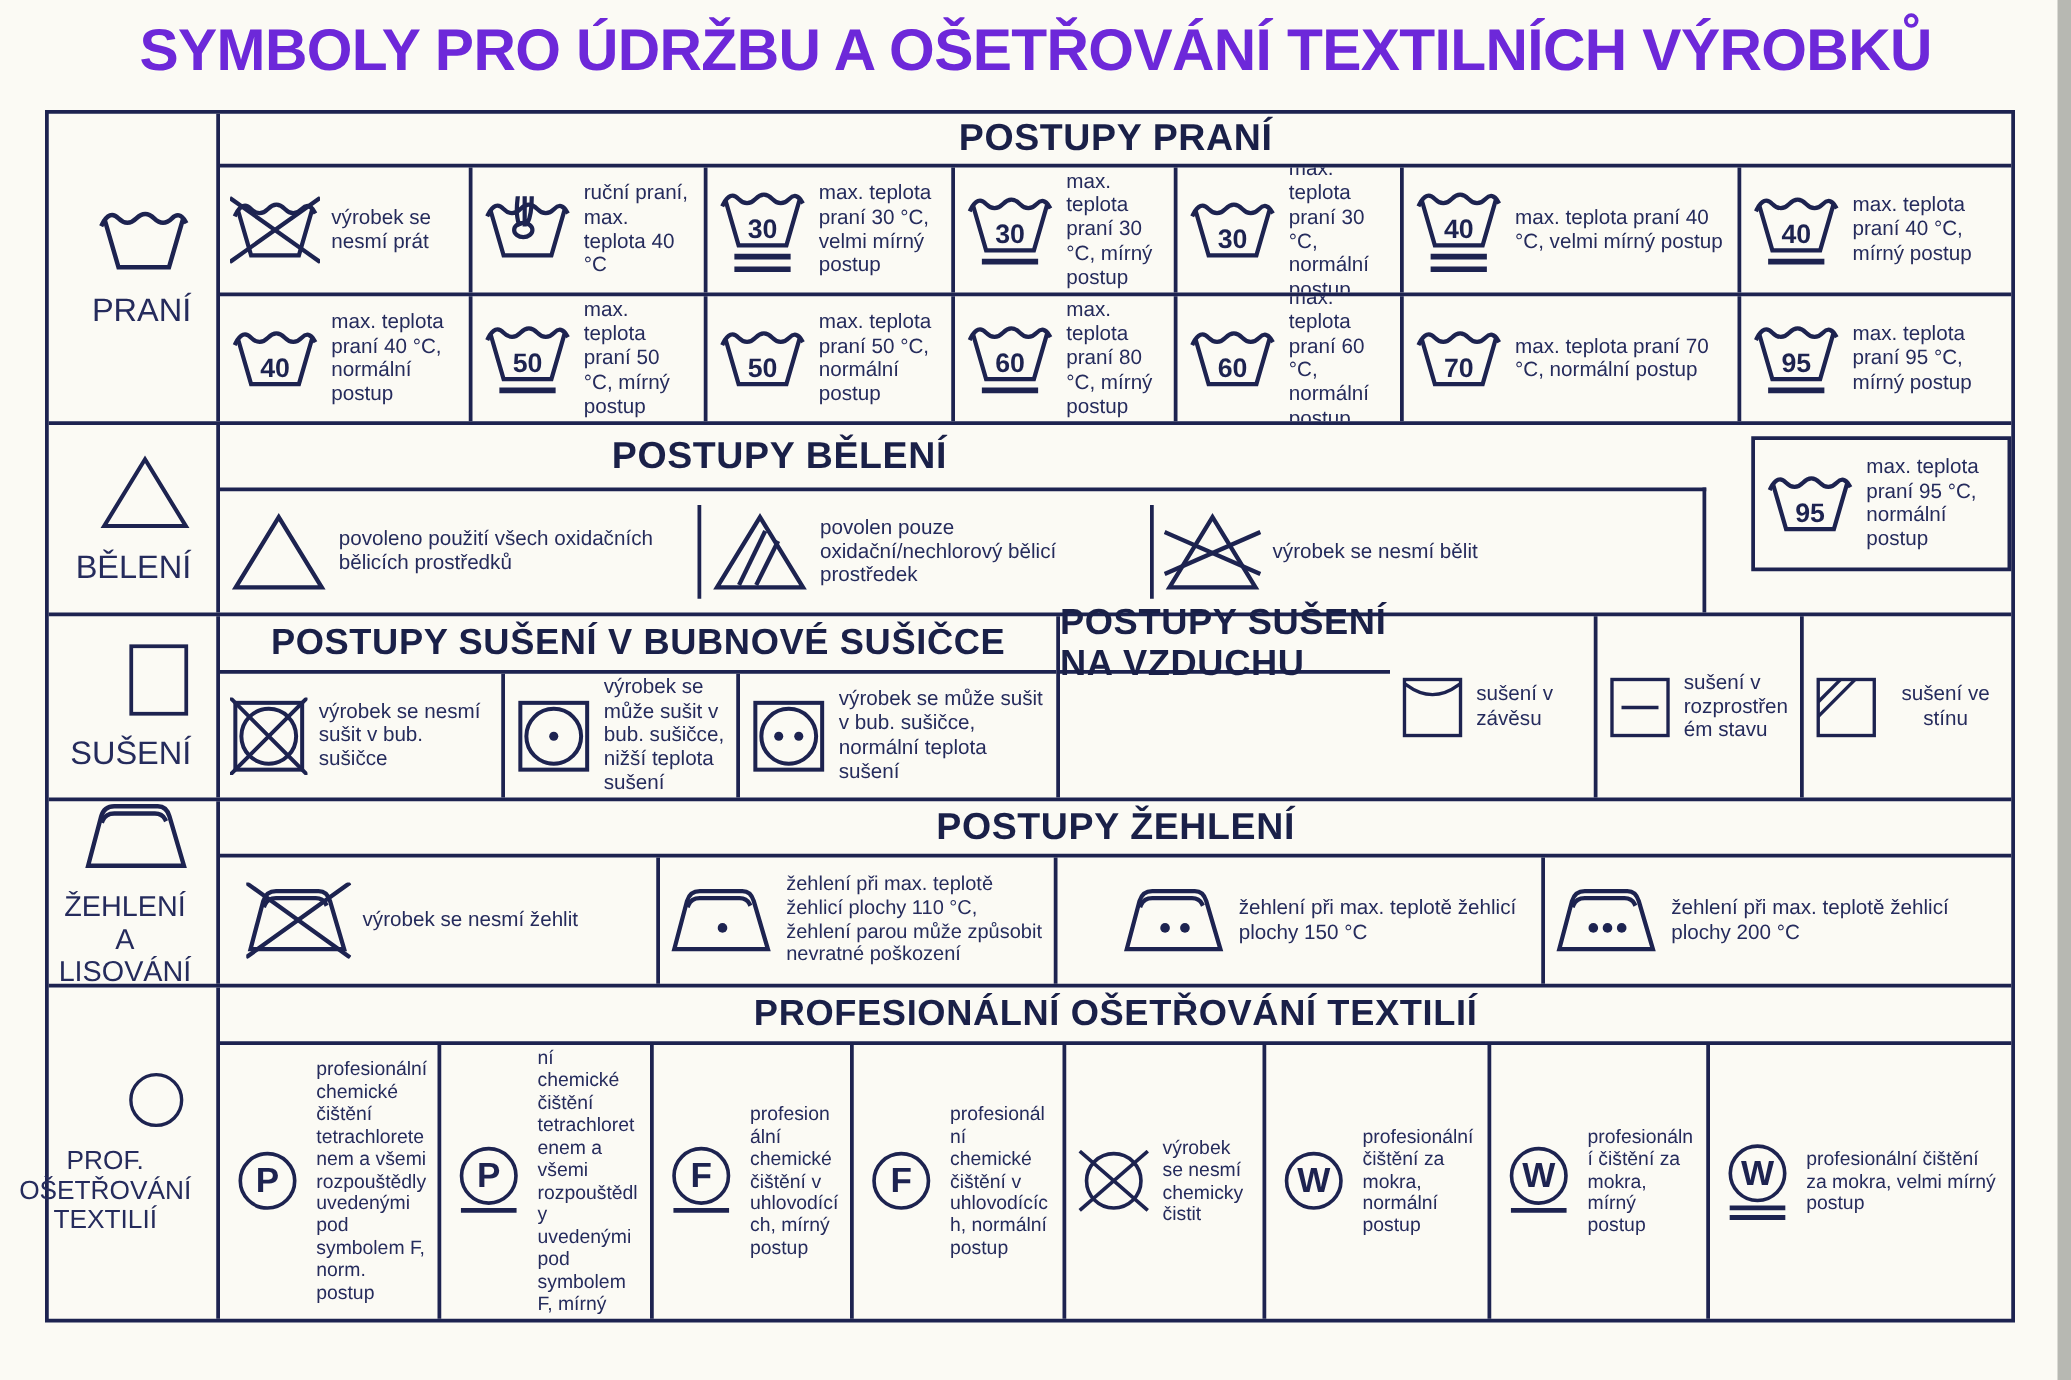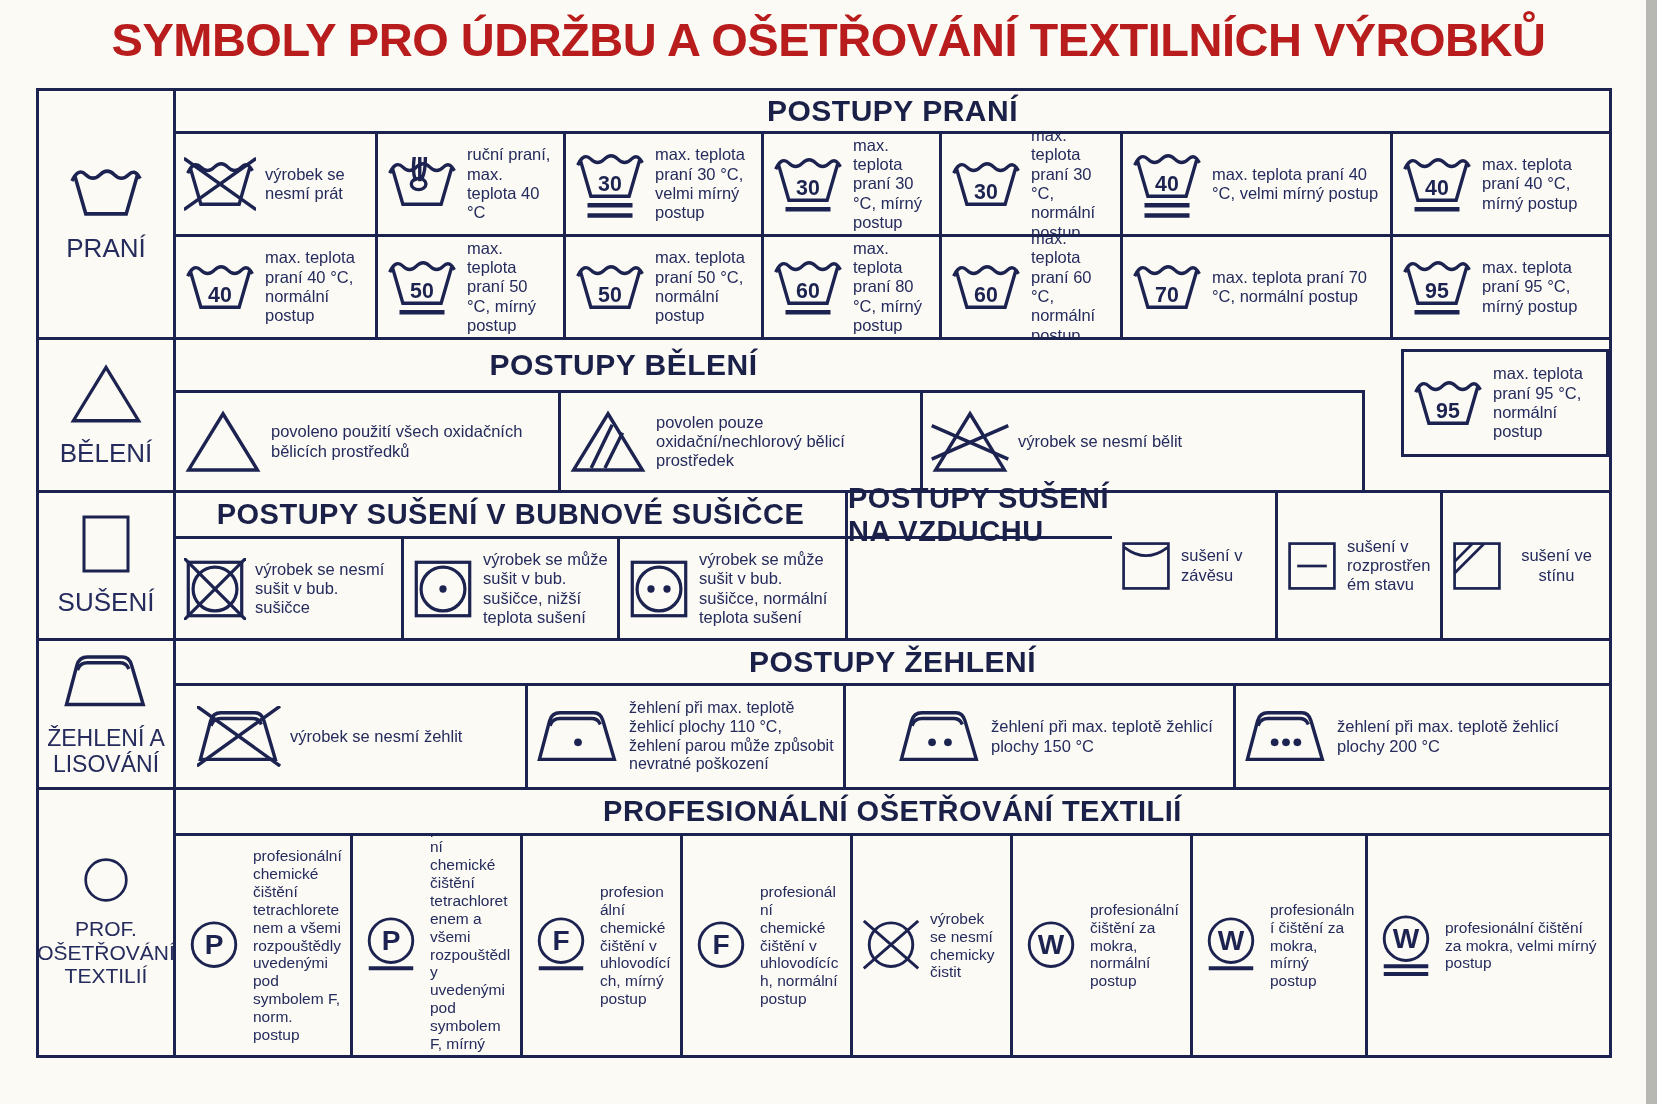--- a/index.html
+++ b/index.html
@@ -1,30 +1,30 @@
 <!DOCTYPE html>
 <html style="--ink: #252b5c; --line: #1d2350; --paper: #fbfaf4;"><head>
 <meta charset="utf-8">
 <style>
   :root{ --ink:#252b5c; --line:#1d2350; --paper:#fbfaf4; }
   *{box-sizing:border-box; margin:0; padding:0;}
   body{background:#e8e7e2; font-family:"Liberation Sans", sans-serif;}
   .page{position:relative; width:1657px; height:1104px; background:var(--paper); overflow:hidden;}
   .scan-strip{position:absolute; right:0; top:0; width:11px; height:100%; background:#b7b8b2;}
   .title{position:absolute; top:12px; left:0; width:100%; text-align:center;
-         font-size:47px; font-weight:700; letter-spacing:-0.5px; color:#b91c1c;}
+         font-size:47px; font-weight:700; letter-spacing:-0.5px; color:#6d28d9;}
   .table{position:absolute; left:36px; top:88px; width:1576px; height:970px;
          border:3px solid var(--line); display:flex; flex-direction:column; background:var(--paper);}
   .band{display:flex; border-bottom:3px solid var(--line); min-height:0;}
   .band:last-child{border-bottom:none; flex:1;}
   .band-wash{height:249px;} .band-bleach{height:153px;} .band-dry{height:148px;} .band-iron{height:149px;}
 
   .label-cell{width:137px; flex:none; border-right:3px solid var(--line);
-              display:flex; flex-direction:column; align-items:center; justify-content:center;
-              gap:13px; padding:6px; text-align:center;}
+              display:flex; flex-direction:column; align-items:flex-end; justify-content:center;
+              gap:13px; padding:20px; text-align:center;}
   .label-text{font-size:26px; line-height:1.12; color:var(--ink);}
   .band-iron .label-text{font-size:23px;}
   .band-pro .label-text{font-size:21px;}
 
   .band-header{display:flex; align-items:center; justify-content:center;
                font-weight:700; font-size:30px; letter-spacing:0.5px; color:#1a2048;}
 
   
   .wash-content{flex:1; display:flex; flex-direction:column; min-width:0;}
   .wash-header{height:43px; border-bottom:3px solid var(--line);}
@@ -34,37 +34,37 @@
   .wrow .cell:last-child{border-right:none; flex:1; width:auto;}
   .wrow .cell:nth-child(1){width:202px;} .wrow .cell:nth-child(2){width:188px;}
   .wrow .cell:nth-child(3){width:198px;} .wrow .cell:nth-child(4){width:178px;}
   .wrow .cell:nth-child(5){width:181px;} .wrow .cell:nth-child(6){width:270px;}
 
   
   .bleach-content{flex:1; display:flex; min-width:0;}
   .bleach-main{flex:1; display:flex; flex-direction:column; min-width:0;}
   .bleach-header{height:50px; padding-right:330px;}
   .bleach-cells{flex:1; display:flex; border-top:3px solid var(--line);
-                border-right:3px solid var(--line); margin-right:36px;}
+                border-right:3px solid var(--line); margin-right:36px;align-items:center;}
   .bleach-cells .cell{border-right:3px solid var(--line);}
   .bleach-cells .cell:last-child{border-right:none; flex:1; width:auto;}
   .bleach-cells .cell:nth-child(1){width:385px;} .bleach-cells .cell:nth-child(2){width:362px;}
   .bleach-right{width:208px; flex:none; position:relative;}
   .box95{position:absolute; top:9px; left:0; right:0; height:108px; border:3px solid var(--line); display:flex;}
   .box95 .cell{flex:1;}
 
   
   .dry-content{flex:1; display:flex; min-width:0;}
   .dry-left{width:672px; flex:none; border-right:3px solid var(--line); display:flex; flex-direction:column;}
   .dry-right{flex:1; display:flex; flex-direction:row; min-width:0;}
   .dry-header{height:46px; border-bottom:3px solid var(--line); font-size:29px;}
   .dry-cells{flex:1; display:flex; min-height:0;}
   .dry-left .cell{border-right:3px solid var(--line);}
   .dry-left .cell:last-child{border-right:none; flex:1; width:auto;}
-  .dry-left .cell:nth-child(1){width:228px;} .dry-left .cell:nth-child(2){width:216px;}
+  .dry-left .cell:nth-child(1){width:228px;} .dry-left .cell:nth-child(2){width:188px;}
   .dry-right .cell{border-right:3px solid var(--line);}
   .dry-right .cell:last-child{border-right:none; flex:1; width:auto;}
   .dry-right .cell:nth-child(1){width:166px;} .dry-right .cell:nth-child(2){width:165px;}
   .dry-right .cell:nth-child(3){width:166px;text-align:center;}
 
   
   .col-content{flex:1; display:flex; flex-direction:column; min-width:0;}
   .iron-header{height:45px; border-bottom:3px solid var(--line);}
   .pro-header{height:46px; border-bottom:3px solid var(--line); font-size:29px;}
   .row-cells{flex:1; display:flex; min-height:0;}

